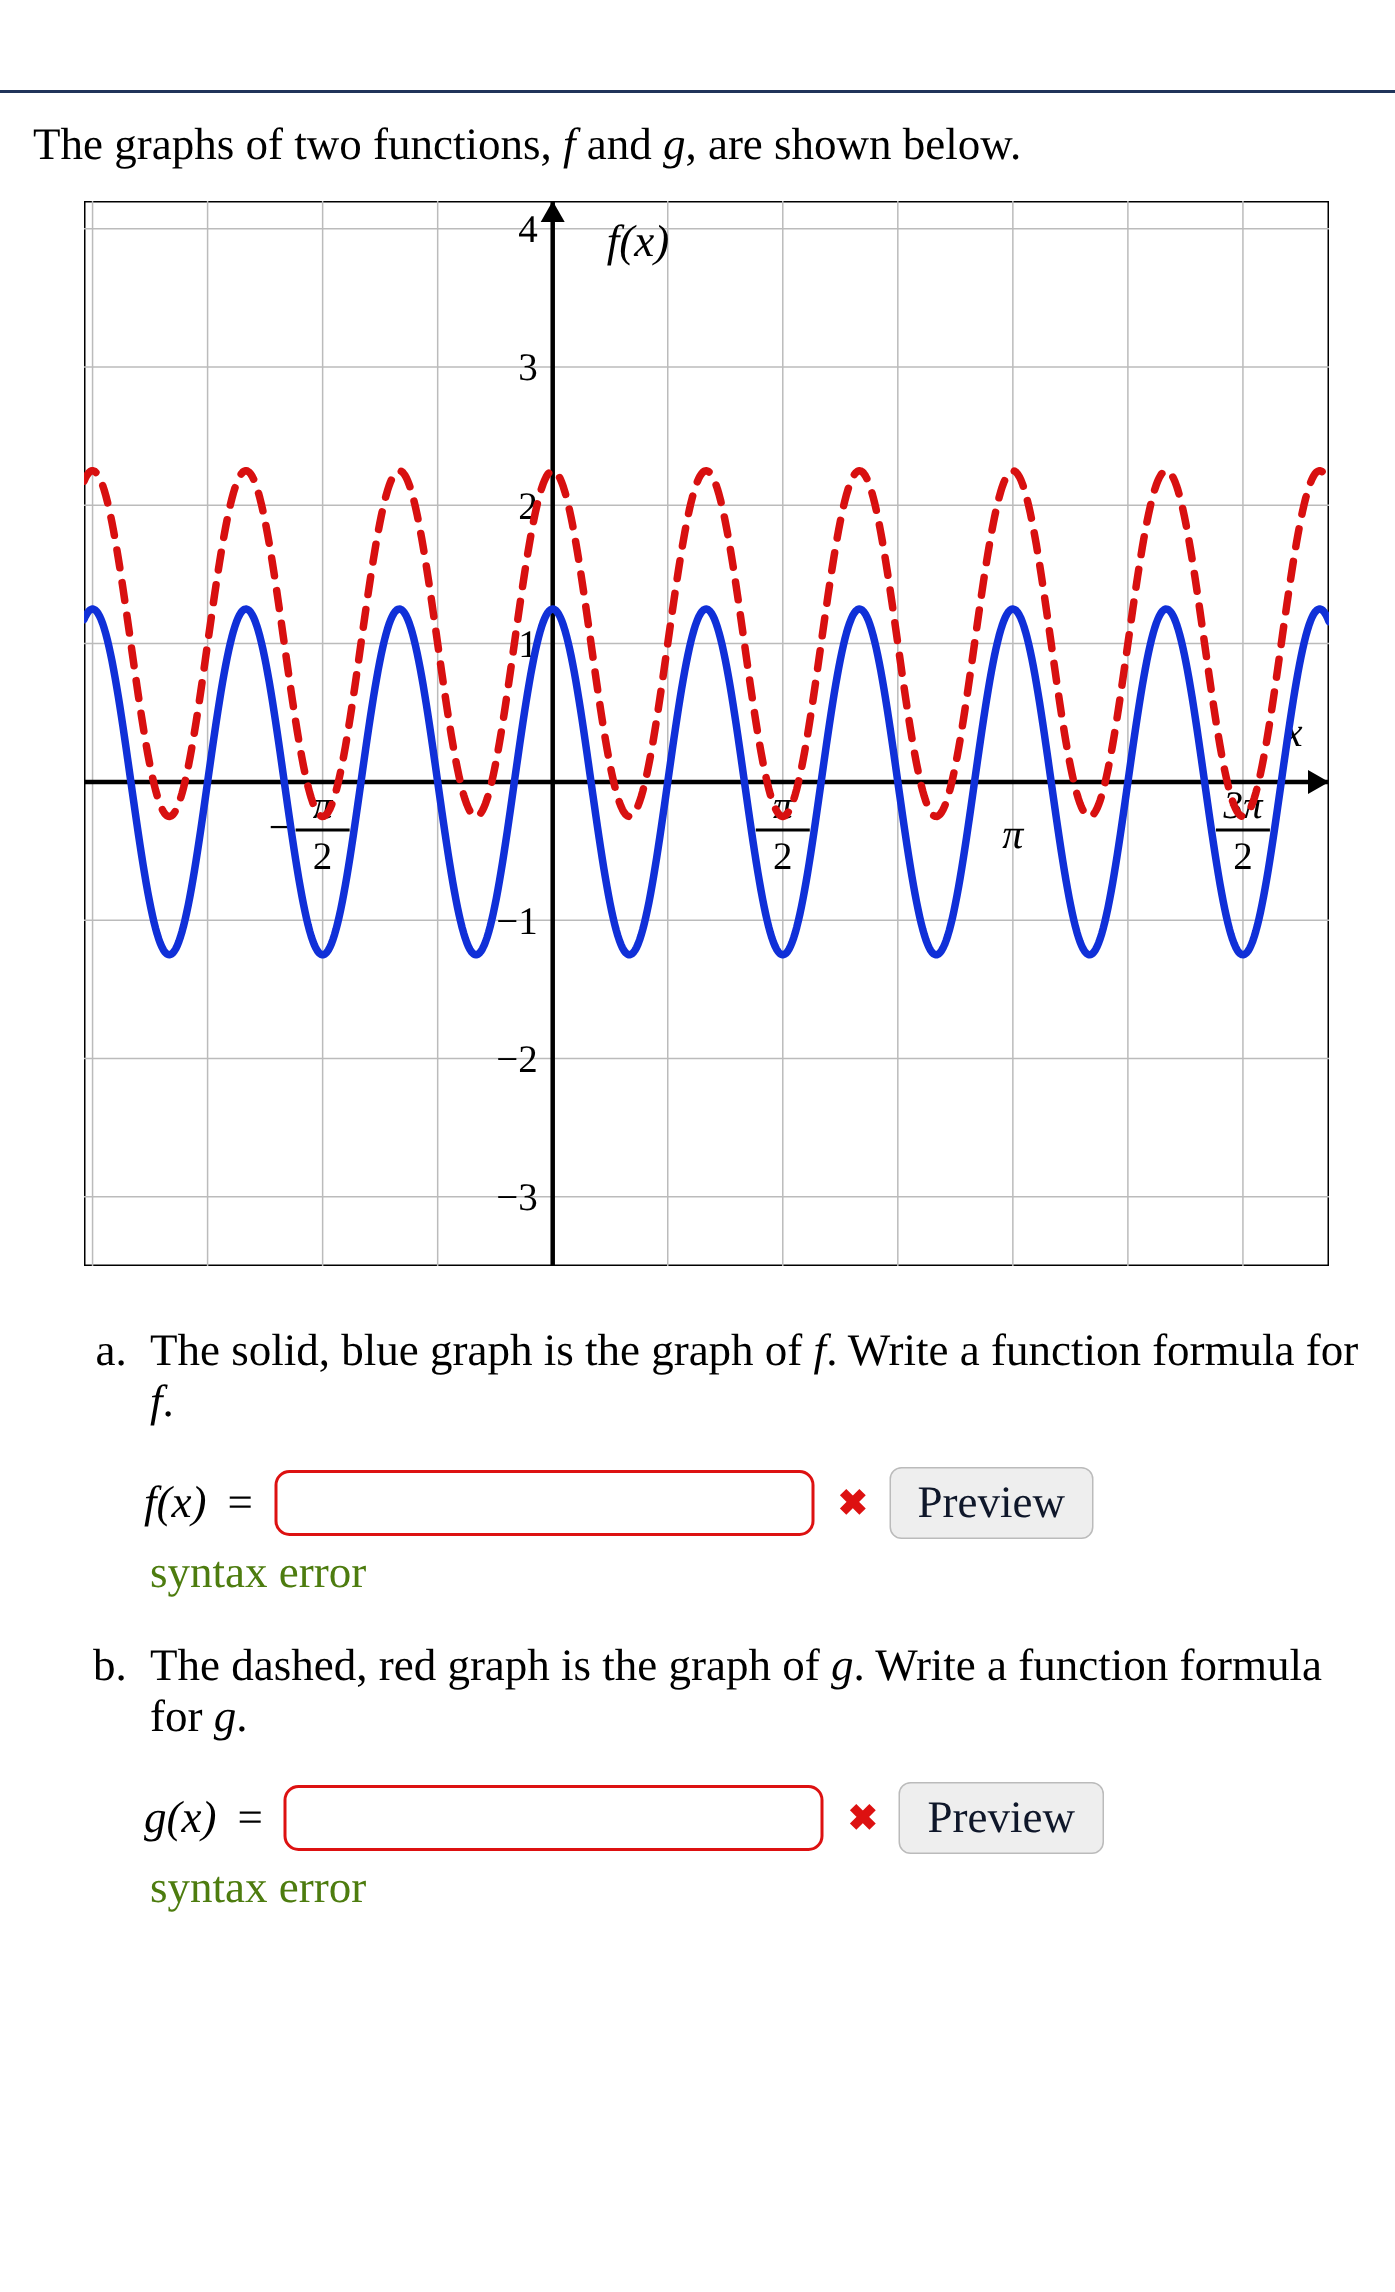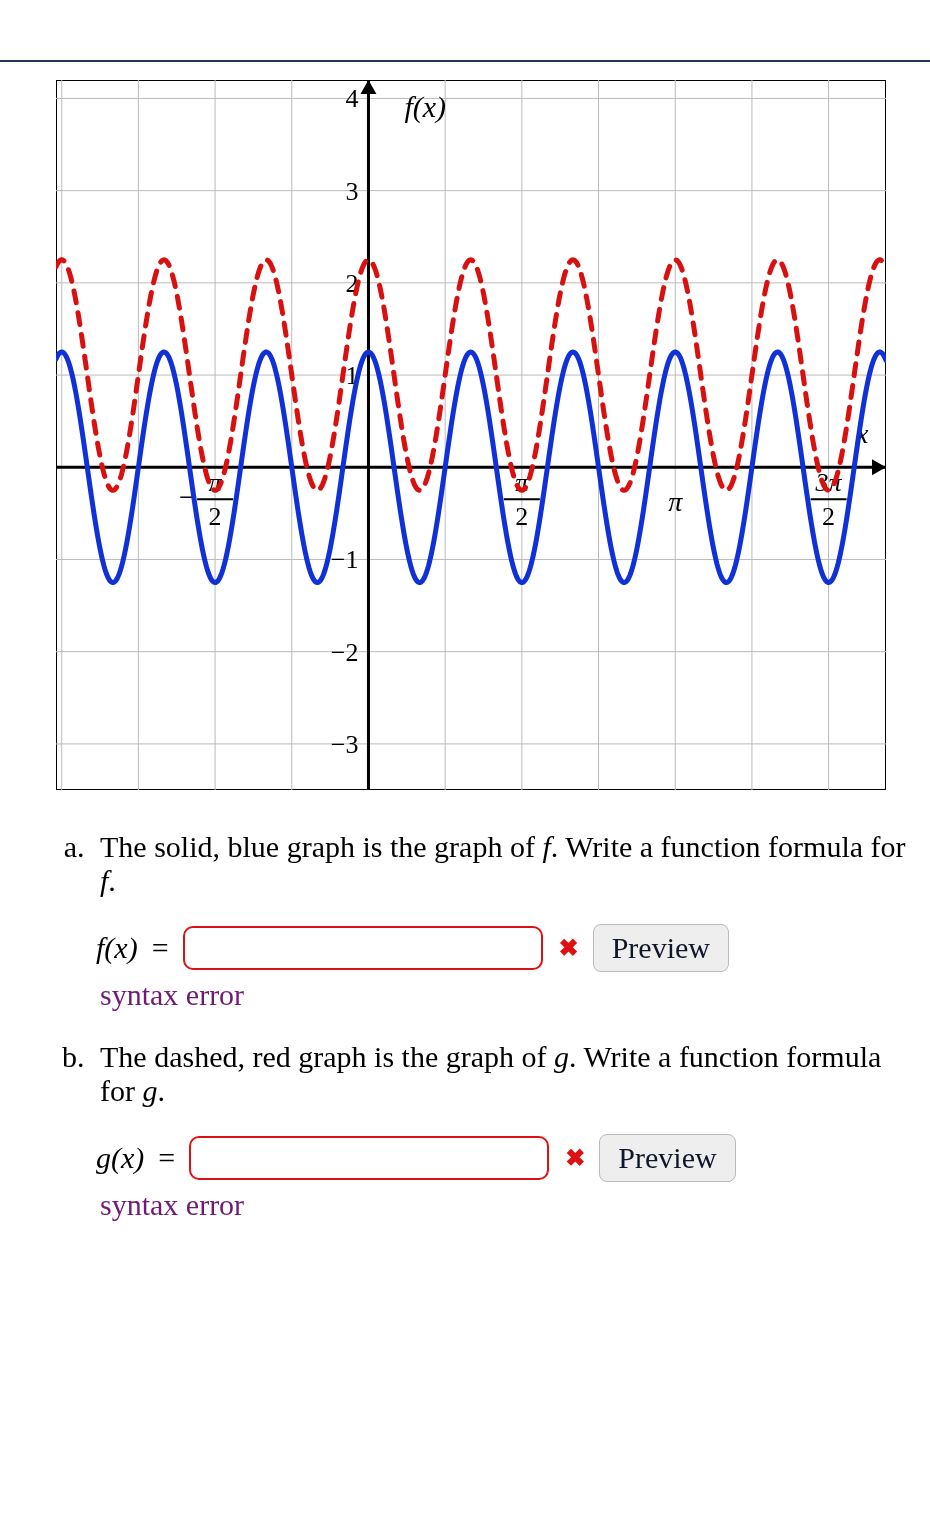--- a/index.html
+++ b/index.html
@@ -72,32 +72,35 @@
     font-family: Georgia, serif;
     font-size: 30px;
     padding: 6px 18px;
     background: #eee;
     border: 1px solid #bbb;
     border-radius: 8px;
     color: #0f172a;
     cursor: pointer;
   }
   .err {
-    color: #701a75;
+    color: #4d7c0f;
     margin-top: 6px;
   }
   .fn { font-style: italic; }
 </style>
 </head>
 <body>
 
 <div class="topline"></div>
 
 <div class="container">
 
+  <p class="prompt">
+    The graphs of two functions, <span class="math-i">f</span> and <span class="math-i">g</span>, are shown below.
+  </p>
 
   <div class="graphbox">
     <svg id="chart-svg" width="830" height="710" viewBox="0 0 830 710">
         <rect x="0.5" y="0.5" width="829" height="709" fill="none" stroke="#000" stroke-width="1"></rect>
         <line x1="0" x2="830" y1="663.8961038961039" y2="663.8961038961039" stroke="#bbb" stroke-width="1"></line>
         <line x1="0" x2="830" y1="571.6883116883116" y2="571.6883116883116" stroke="#bbb" stroke-width="1"></line>
         <line x1="0" x2="830" y1="479.4805194805195" y2="479.4805194805195" stroke="#bbb" stroke-width="1"></line>
         <line x1="0" x2="830" y1="387.2727272727273" y2="387.2727272727273" stroke="#bbb" stroke-width="1"></line>
         <line x1="0" x2="830" y1="295.06493506493507" y2="295.06493506493507" stroke="#bbb" stroke-width="1"></line>
         <line x1="0" x2="830" y1="202.85714285714283" y2="202.85714285714283" stroke="#bbb" stroke-width="1"></line>

